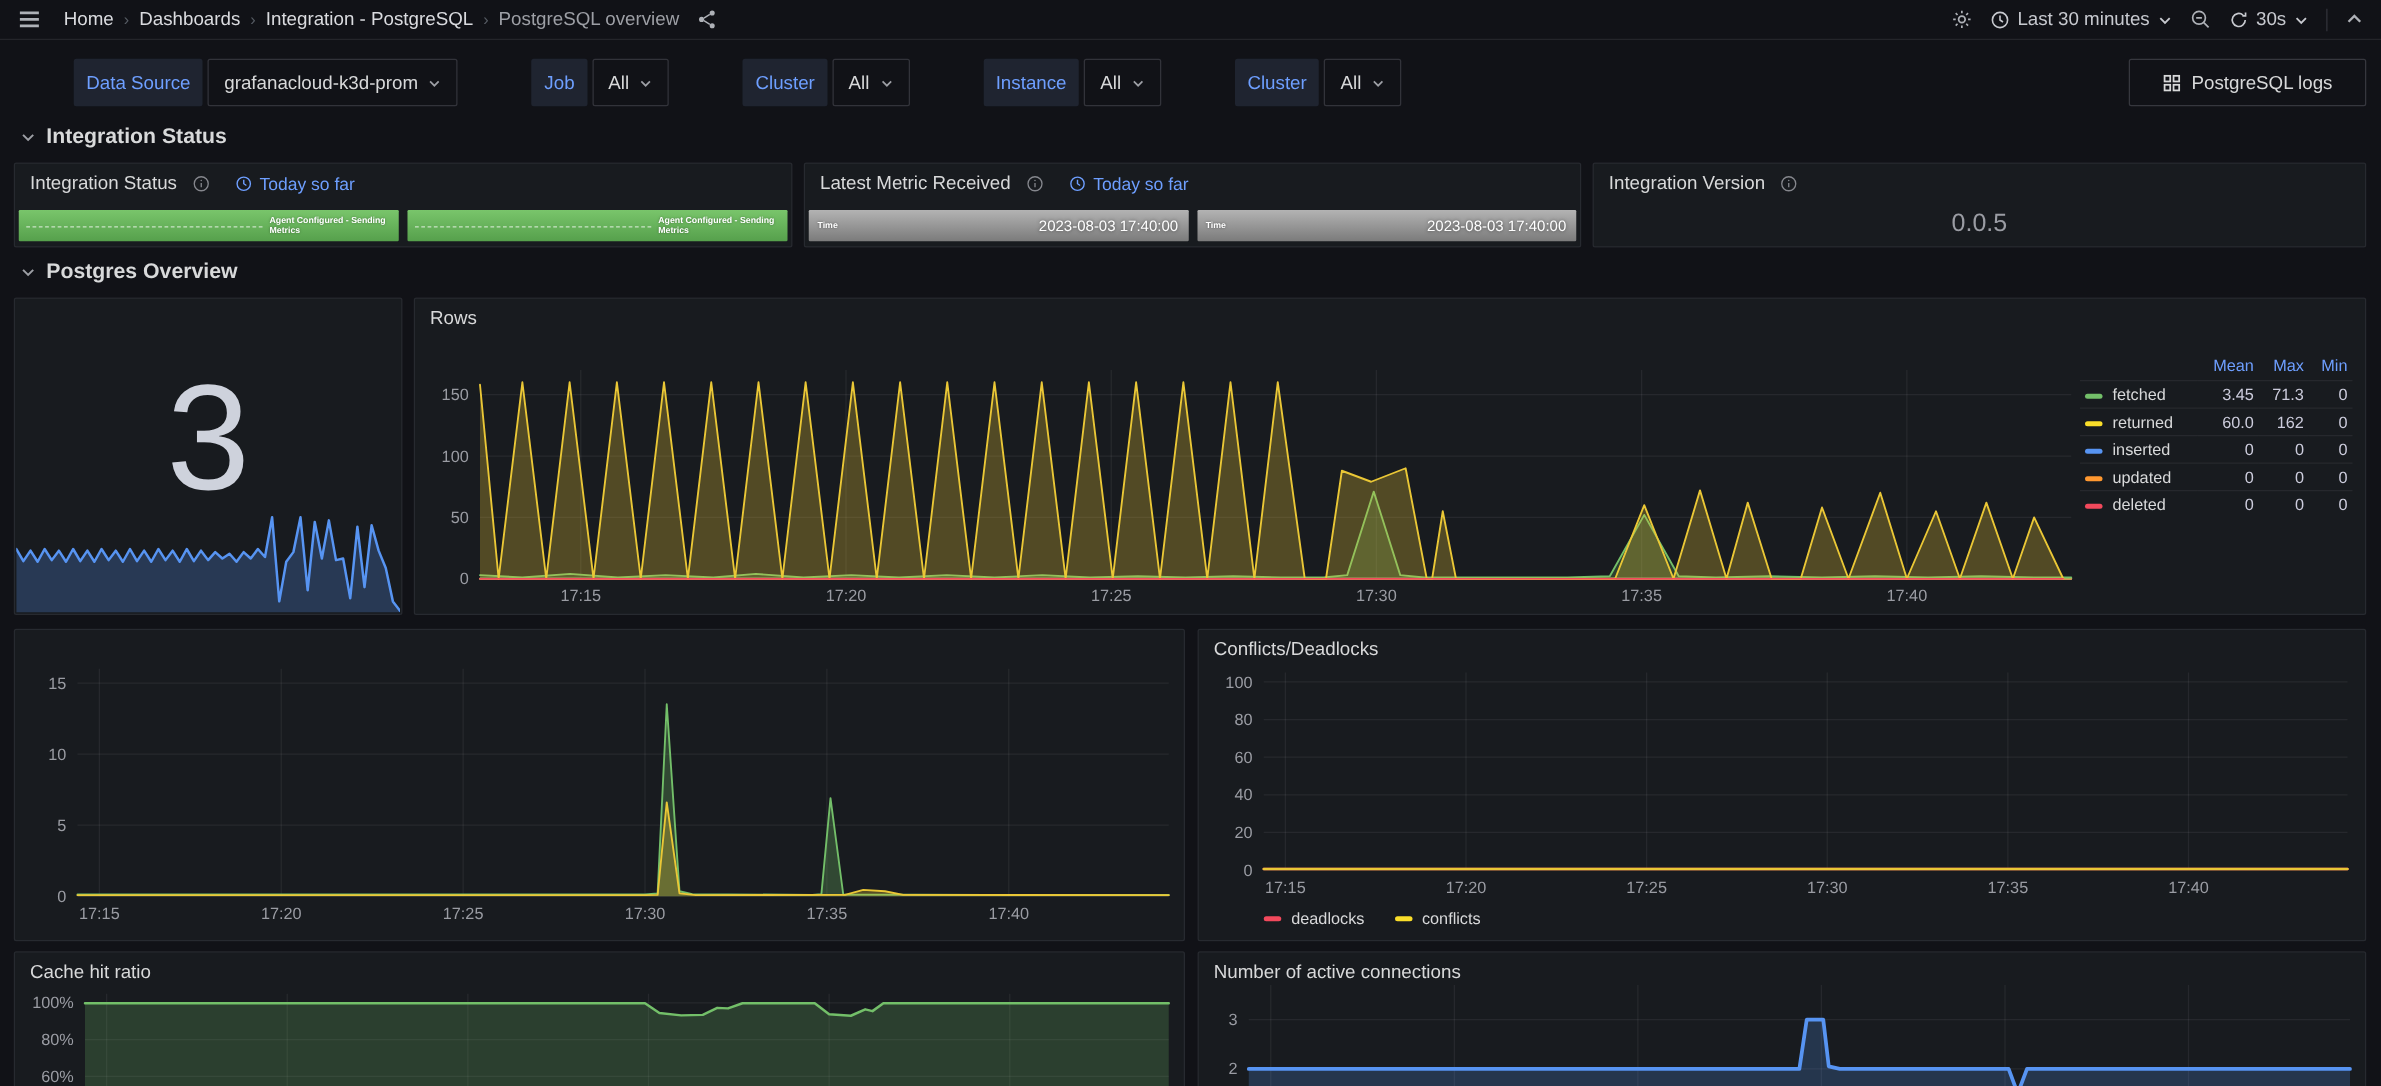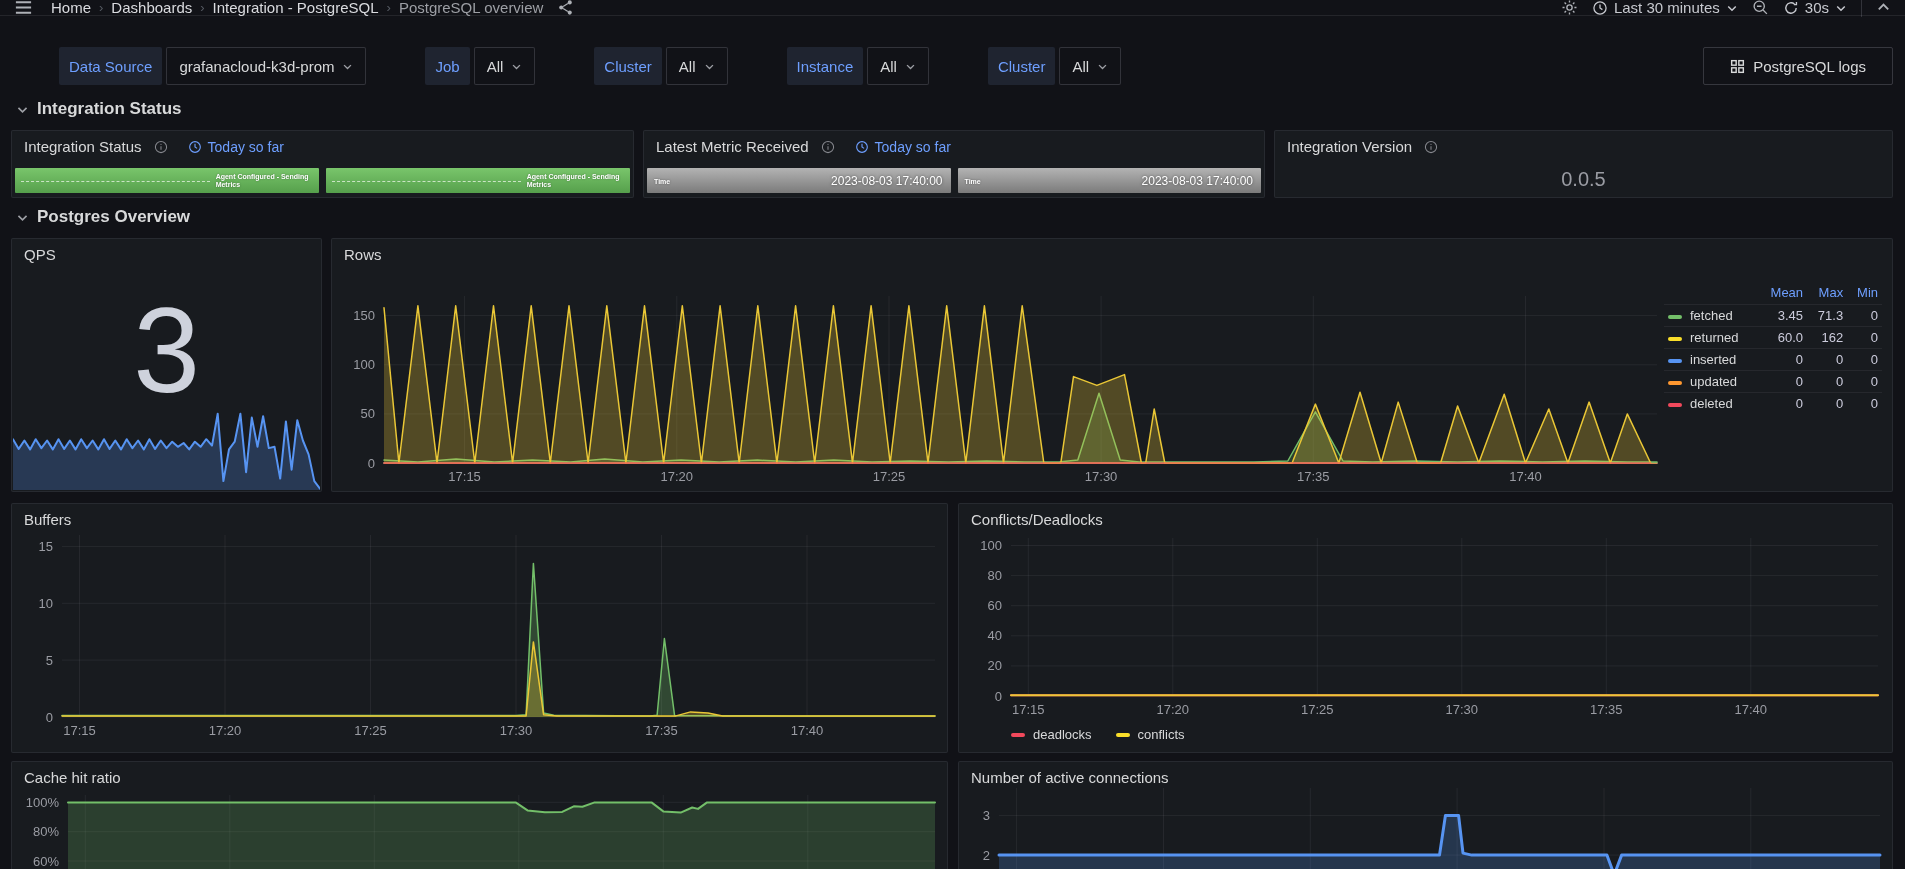--- a/index.html
+++ b/index.html
@@ -2,21 +2,21 @@
 <html><head>
 <meta charset="utf-8">
 <style>
   * { margin:0; padding:0; box-sizing:border-box; }
   html,body { width:1905px; height:869px; background:#111217; overflow:hidden;
     font-family:"Liberation Sans", sans-serif; color:#d8d9da; }
   body { position:relative; }
   svg { display:block; }
 
   
-  .topbar { position:absolute; top:0; left:0; right:0; height:16px; background:#111217;
+  .topbar { position:absolute; top:0; left:0; right:0; height:32px; background:#111217;
     border-bottom:1px solid rgba(204,204,220,0.10); display:flex; align-items:center; padding:0 14px; }
   .topbar .left { display:flex; align-items:center; gap:10px; flex:1; }
   .icon-btn { display:flex; align-items:center; justify-content:center; color:#aeb1b7; cursor:pointer; background:none; border:none; }
   .crumbs { display:flex; align-items:center; gap:8px; font-size:15px; margin-left:8px; }
   .crumb { color:#dadbdf; cursor:pointer; }
   .crumb.current { color:#9d9fa5; cursor:default; }
   .crumb-sep { color:#565b63; font-size:13px; }
   .topbar .right { display:flex; align-items:center; gap:14px; color:#c7c9cf; font-size:15px; }
   .tr-group { display:flex; align-items:center; gap:6px; cursor:pointer; }
   .v-div { width:1px; height:18px; background:rgba(204,204,220,0.18); }
@@ -324,23 +324,20 @@
   <span style="display:flex;color:#9d9fa5;">
     <svg width="13" height="13" viewBox="0 0 16 16" fill="none" stroke="currentColor" stroke-width="2">
         <path d="M3 6l5 5 5-5"></path>
       </svg>
   </span>
   <span>Postgres Overview</span>
 </div>
 
 <div class="prow" id="row2">
   <section class="panel">
-    <div class="p-title-row">
-      <span class="p-title">QPS</span>
-    </div>
     <div class="big-stat">3</div>
     <div class="spark">
         <svg width="307" height="82" viewBox="0 0 307 82">
           <polygon points="0.0,82.0 0.0,31.2 5.7,40.9 11.4,32.5 17.1,41.4 22.7,31.2 28.4,40.1 34.1,32.5 39.8,41.4 45.5,31.2 51.2,40.9 56.9,32.5 62.5,41.4 68.2,31.2 73.9,40.1 79.6,32.5 85.3,41.4 91.0,31.2 96.6,40.9 102.3,32.5 108.0,41.4 113.7,31.2 119.4,40.1 125.1,32.5 130.8,41.4 136.4,31.2 142.1,40.9 147.8,32.5 153.5,40.1 159.2,33.7 164.9,38.8 170.6,35.0 176.2,41.4 181.9,33.7 187.6,38.8 193.3,31.2 199.0,37.6 204.7,5.8 210.4,73.1 216.0,41.4 221.7,33.7 227.4,5.8 233.1,64.2 238.8,9.6 244.5,38.8 250.1,8.3 255.8,40.1 261.5,38.8 267.2,70.6 272.9,13.4 278.6,61.7 284.3,12.2 289.9,32.5 295.6,46.4 301.3,73.1 307.0,80.7 307.0,82.0" fill="#5794f2" opacity="0.25"></polygon>
           <polyline points="0.0,31.2 5.7,40.9 11.4,32.5 17.1,41.4 22.7,31.2 28.4,40.1 34.1,32.5 39.8,41.4 45.5,31.2 51.2,40.9 56.9,32.5 62.5,41.4 68.2,31.2 73.9,40.1 79.6,32.5 85.3,41.4 91.0,31.2 96.6,40.9 102.3,32.5 108.0,41.4 113.7,31.2 119.4,40.1 125.1,32.5 130.8,41.4 136.4,31.2 142.1,40.9 147.8,32.5 153.5,40.1 159.2,33.7 164.9,38.8 170.6,35.0 176.2,41.4 181.9,33.7 187.6,38.8 193.3,31.2 199.0,37.6 204.7,5.8 210.4,73.1 216.0,41.4 221.7,33.7 227.4,5.8 233.1,64.2 238.8,9.6 244.5,38.8 250.1,8.3 255.8,40.1 261.5,38.8 267.2,70.6 272.9,13.4 278.6,61.7 284.3,12.2 289.9,32.5 295.6,46.4 301.3,73.1 307.0,80.7" fill="none" stroke="#5794f2" stroke-width="2" stroke-linejoin="round" stroke-linecap="round"></polyline>
         </svg>
       </div>
   </section>
 
   <section class="panel">
@@ -418,23 +415,20 @@
           <td>0</td>
         </tr>
       </tbody>
         </table>
     </div>
   </section>
 </div>
 
 <div class="prow" id="row3">
   <section class="panel">
-    <div class="p-title-row">
-      <span class="p-title">Buffers</span>
-    </div>
     <div class="chart">
         <svg width="935" height="248" viewBox="0 0 935 248">
           <line class="grid-line" x1="50" x2="923" y1="213.0" y2="213.0"></line>
           <text class="tick-t ty" x="41" y="217.5">0</text>
           <line class="grid-line" x1="50" x2="923" y1="156.1" y2="156.1"></line>
           <text class="tick-t ty" x="41" y="160.6">5</text>
           <line class="grid-line" x1="50" x2="923" y1="99.3" y2="99.3"></line>
           <text class="tick-t ty" x="41" y="103.8">10</text>
           <line class="grid-line" x1="50" x2="923" y1="42.4" y2="42.4"></line>
           <text class="tick-t ty" x="41" y="46.9">15</text>

